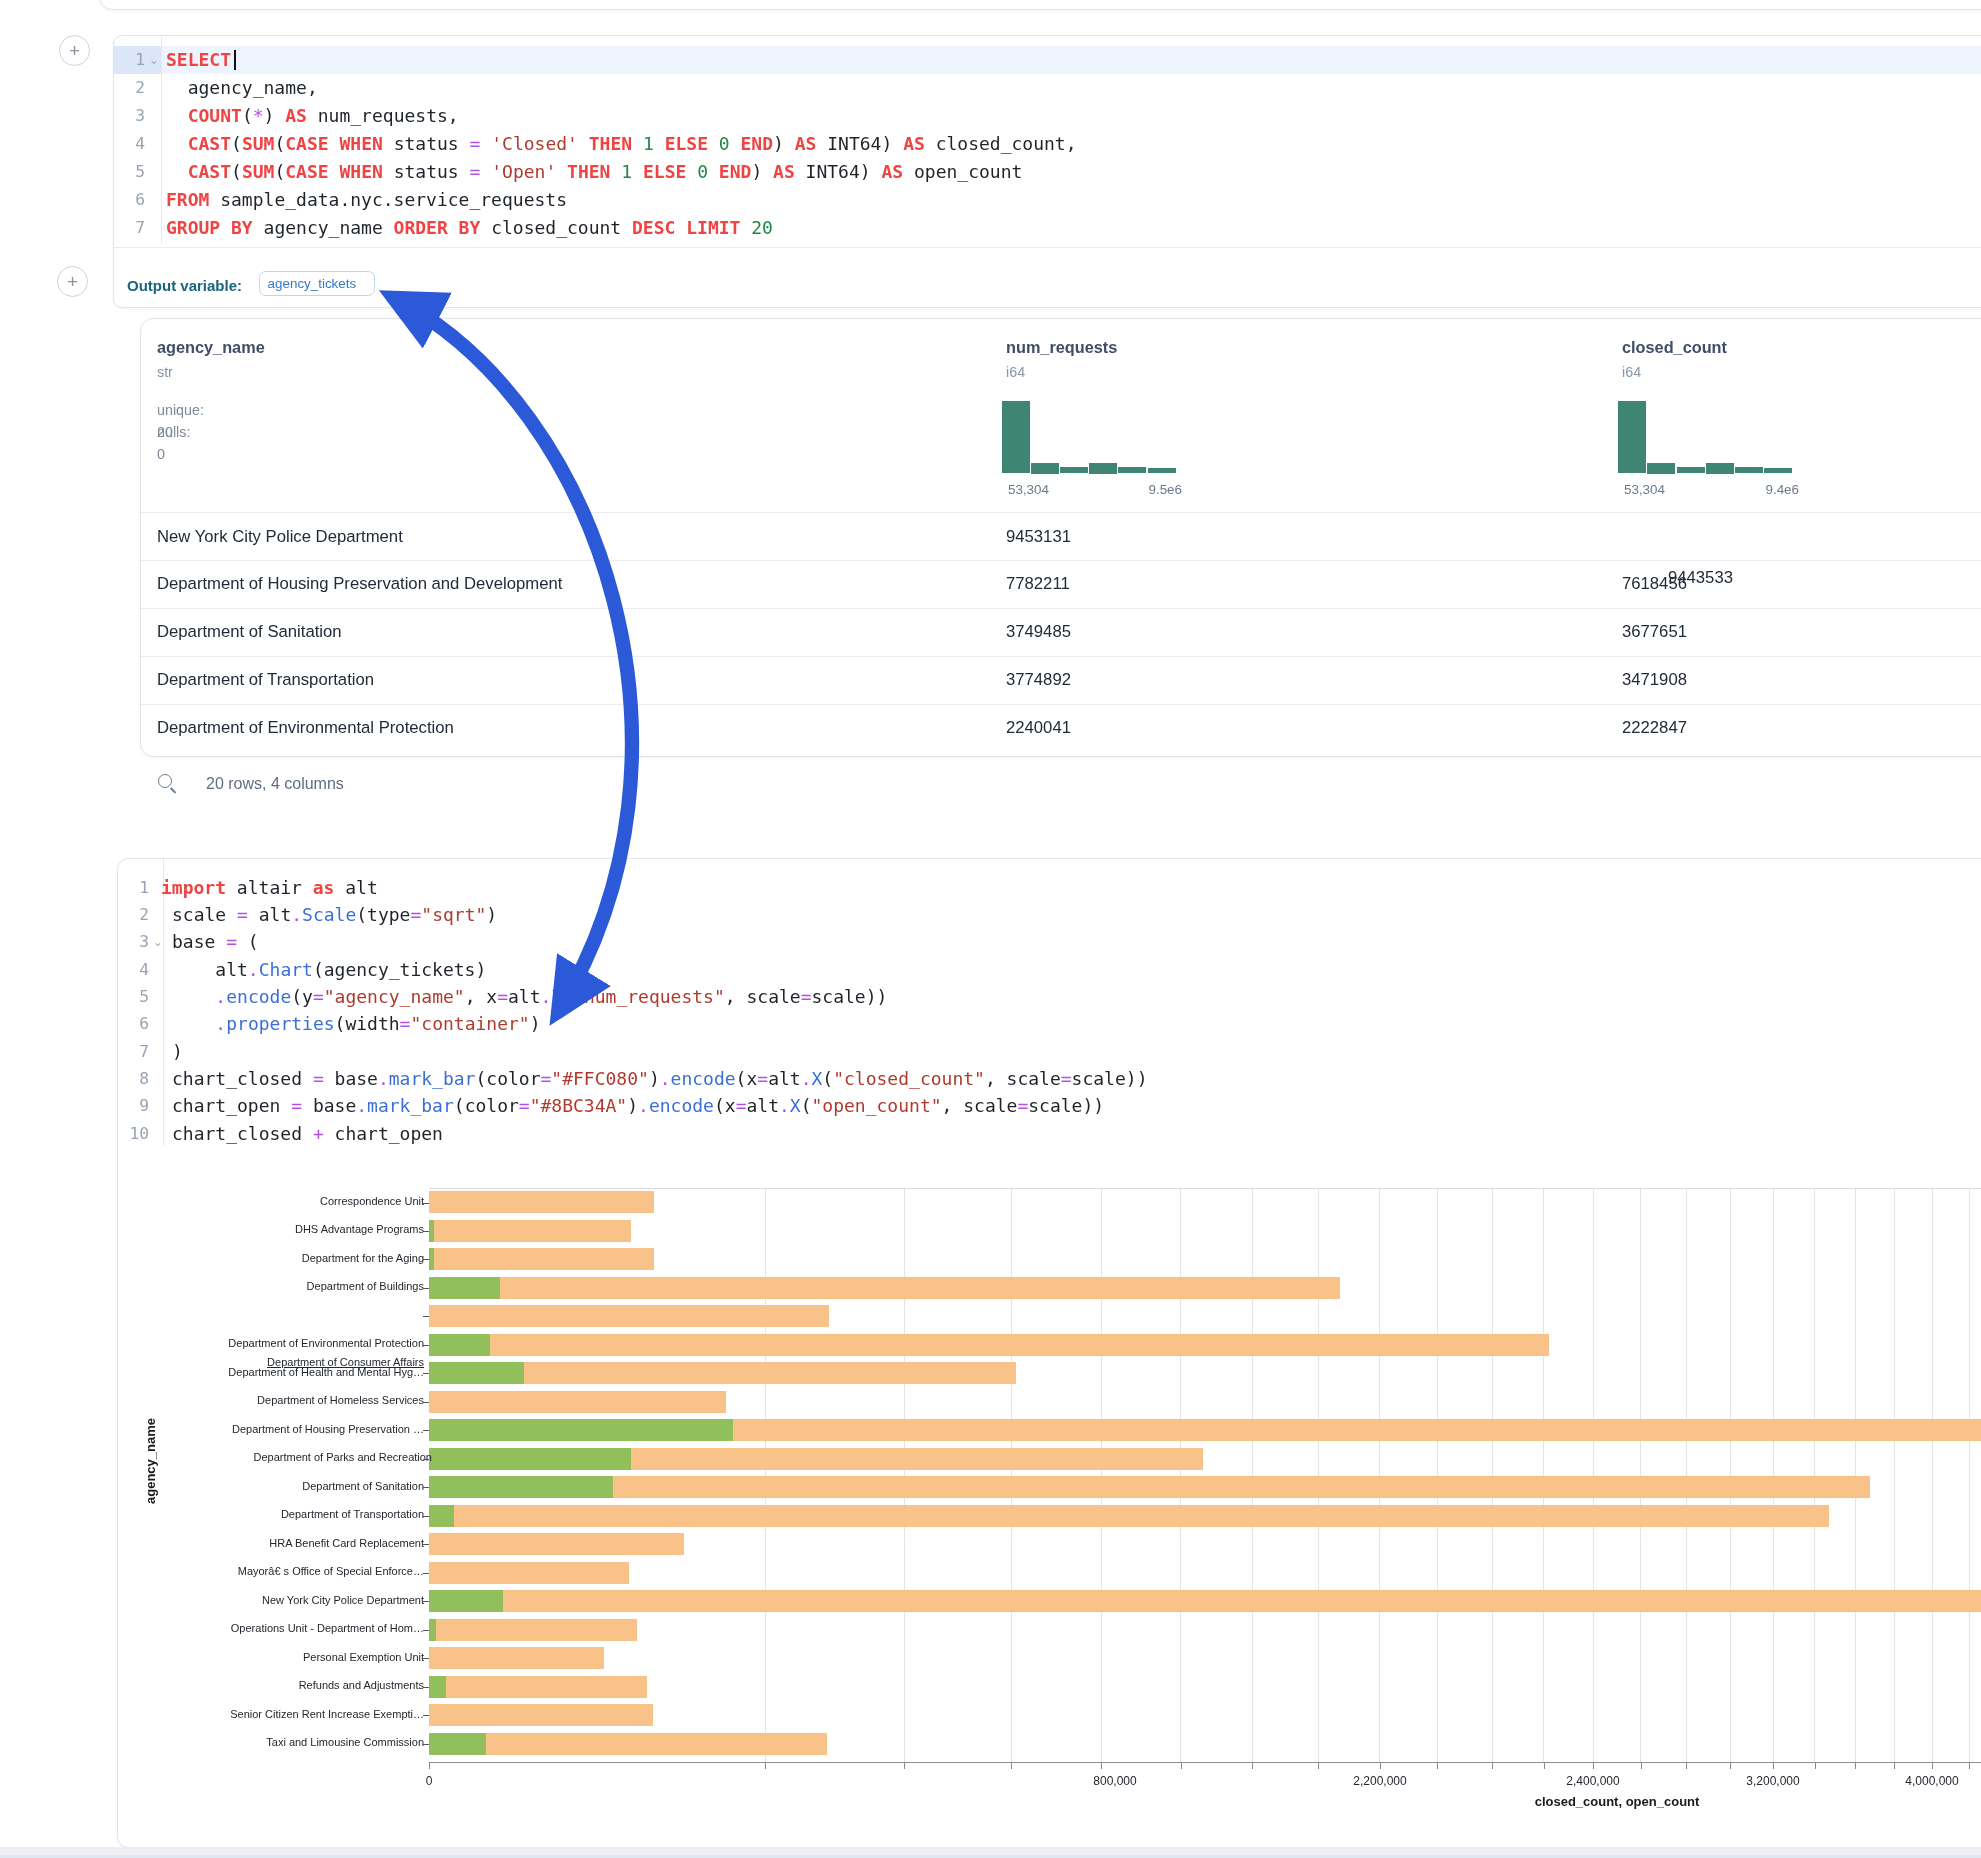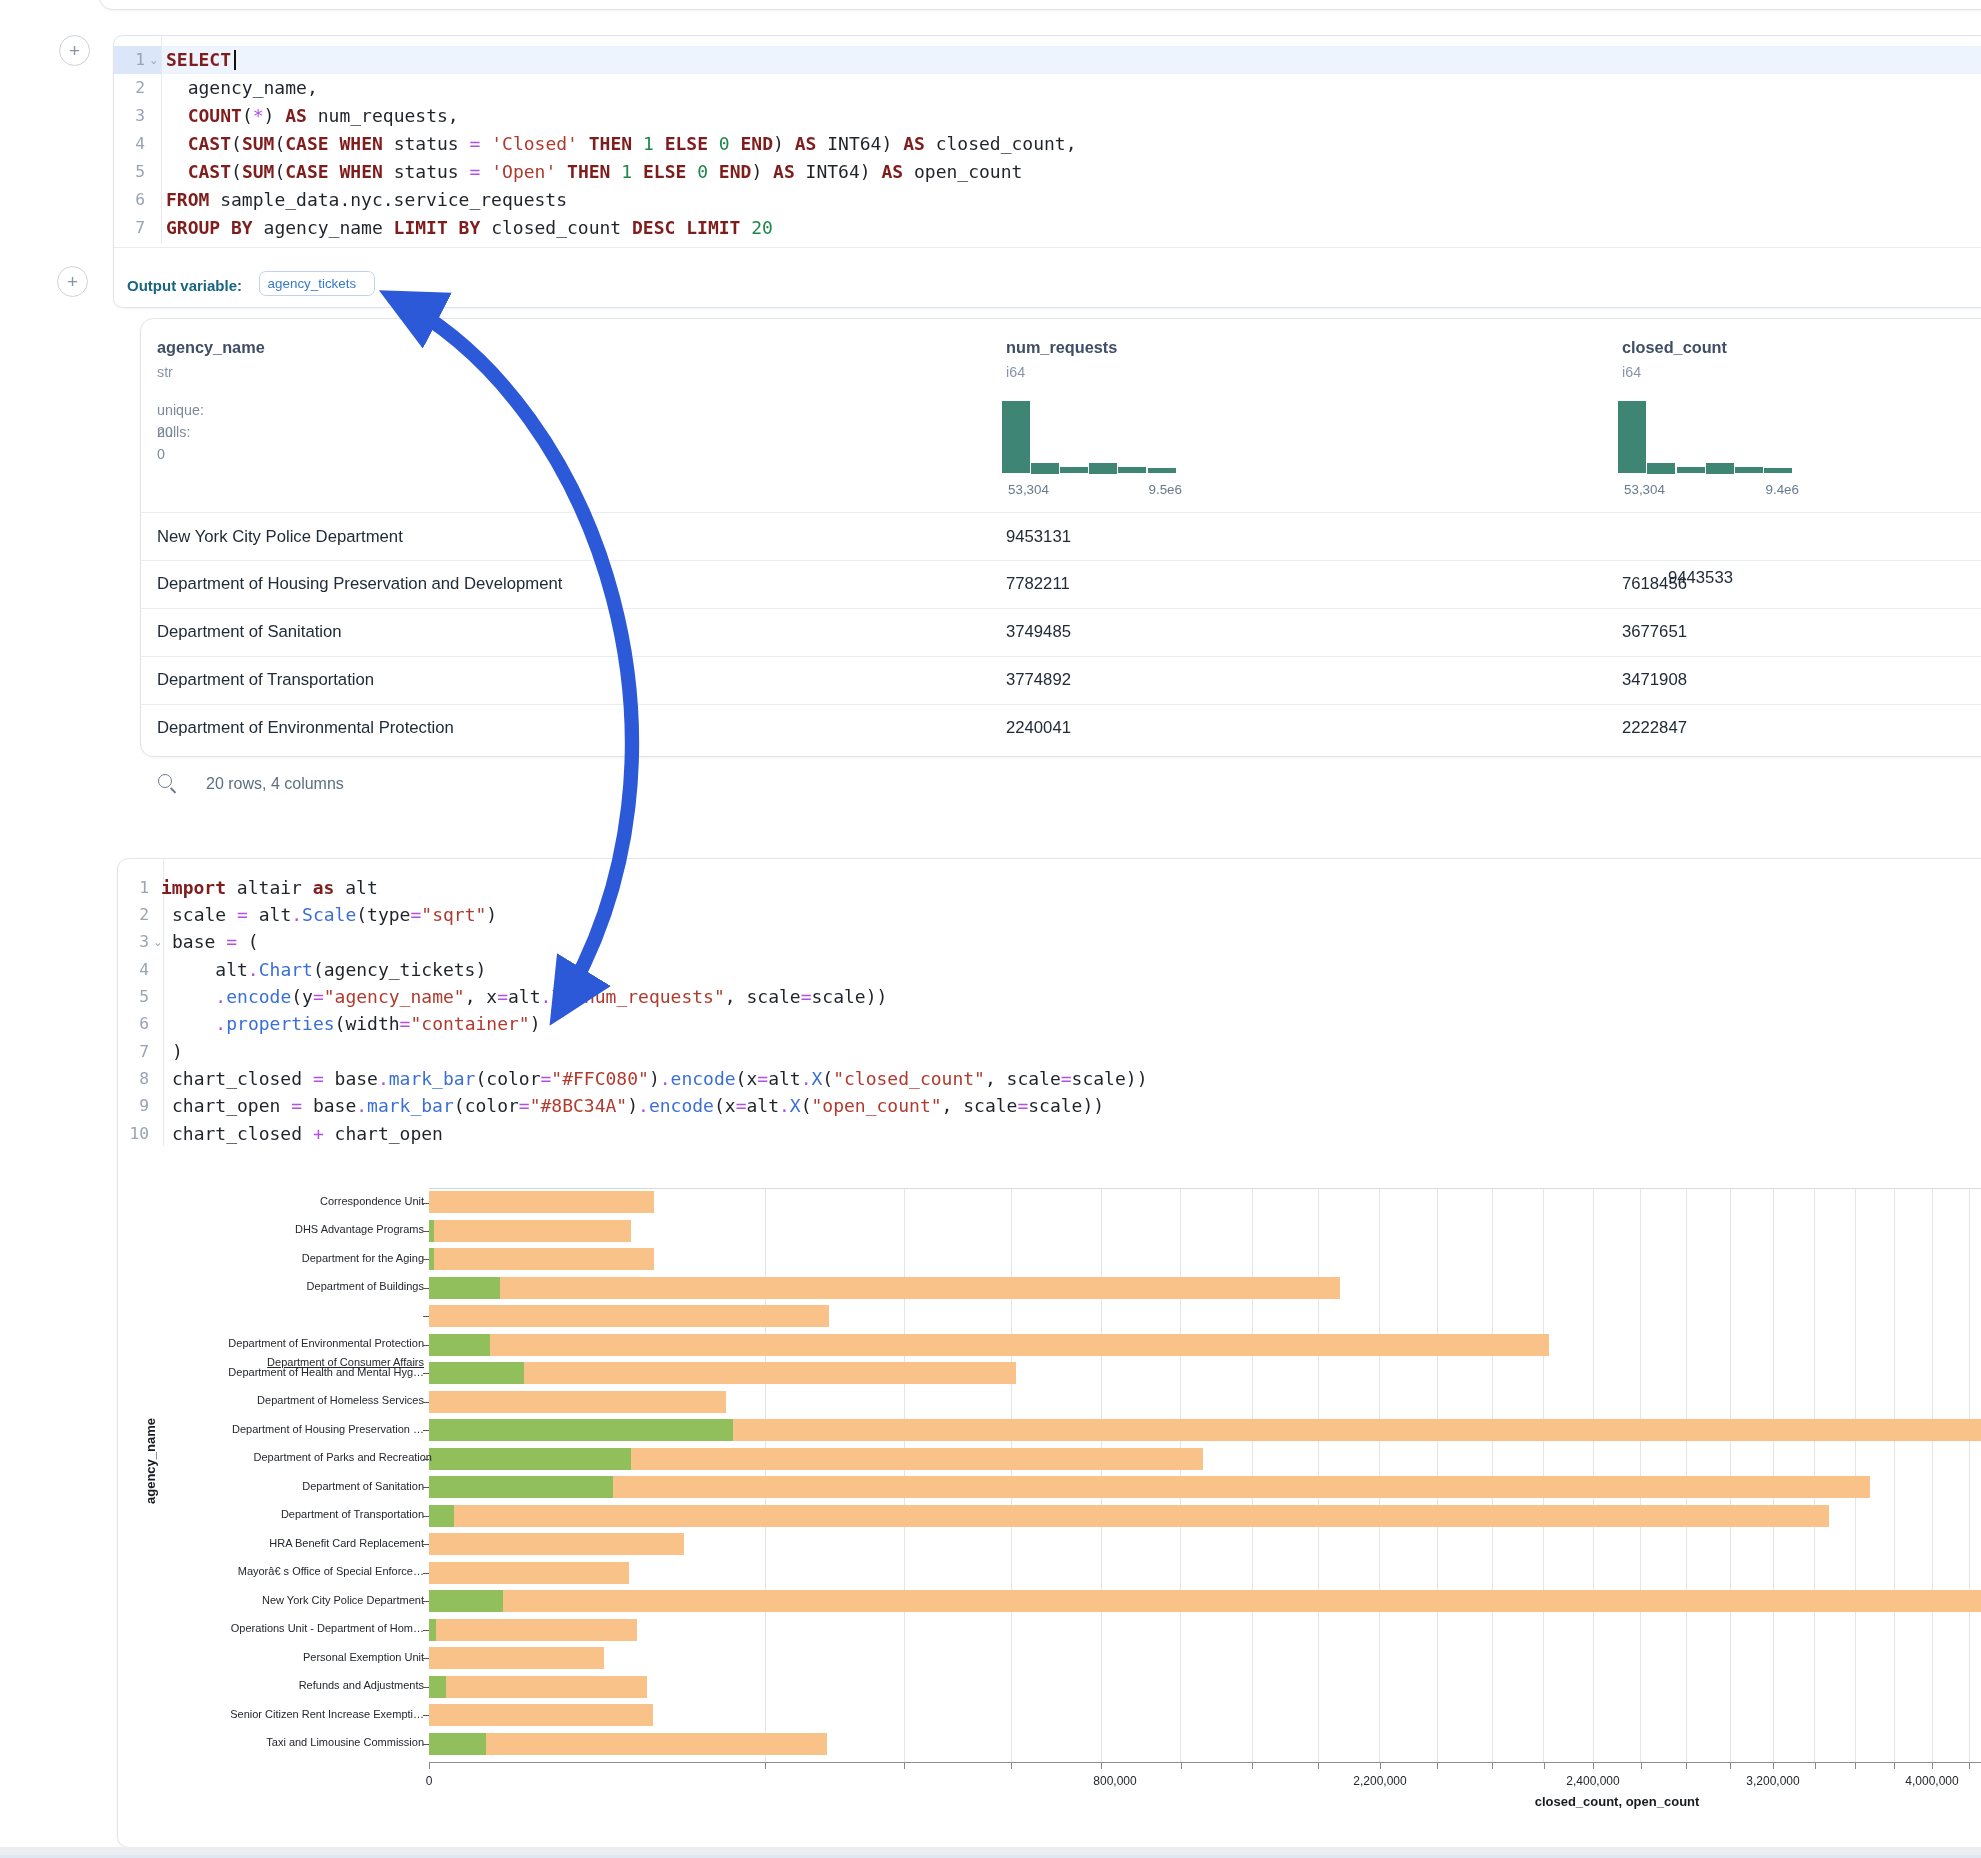--- a/index.html
+++ b/index.html
@@ -8,21 +8,21 @@
   .abs{position:absolute;}
   .card{position:absolute;background:#fff;border:1.4px solid #e1e5ea;border-radius:11.5px;
         box-shadow:0 1px 2.9px rgba(20,30,50,.05);}
   .plus-btn{position:absolute;width:31px;height:31px;border-radius:50%;border:1.4px solid #ccd3da;
         background:#fff;color:#8a949f;font-size:19px;line-height:28px;text-align:center;}
   .code-line{position:absolute;white-space:pre;font-family:"DejaVu Sans Mono","Liberation Mono",monospace;
         font-size:18px;line-height:28px;height:28px;}
   .gut{position:absolute;font-family:"DejaVu Sans Mono","Liberation Mono",monospace;font-size:16.3px;
         color:#98a4b3;text-align:right;width:38px;height:28px;line-height:28px;}
   .fold{position:absolute;color:#9aa5b1;font-size:11.5px;}
-  .tok-kw{color:#7f1d1d;font-weight:bold;}
+  .tok-kw{color:#ef4444;font-weight:bold;}
   .tok-op{color:#b44fe6;}
   .tok-fn{color:#3a6fd8;}
   .tok-str{color:#b03a2e;}
   .tok-num{color:#1d8649;}
   .tok-tx{color:#1f242b;}
   .cursor{display:inline-block;width:1.9px;height:20px;background:#111;vertical-align:-3.8px;margin-left:2.9px;}
   .gutter-div{position:absolute;width:1px;background:#e6eaef;}
   .hl-row{position:absolute;background:#eef4fd;}
   .hl-gut{position:absolute;background:#dbe7f8;}
   .outvar-label{position:absolute;font-size:15px;font-weight:bold;color:#17657f;}
@@ -68,21 +68,21 @@
     <div class="code-line" style="left: 166px; top: 74px;"><span class="tok-tx">  agency_name,</span></div>
     <div class="gut" style="left: 107px; top: 102px;">3</div>
     <div class="code-line" style="left: 166px; top: 102px;"><span class="tok-tx">  </span><span class="tok-kw">COUNT</span><span class="tok-tx">(</span><span class="tok-op">*</span><span class="tok-tx">) </span><span class="tok-kw">AS</span><span class="tok-tx"> num_requests,</span></div>
     <div class="gut" style="left: 107px; top: 130px;">4</div>
     <div class="code-line" style="left: 166px; top: 130px;"><span class="tok-tx">  </span><span class="tok-kw">CAST</span><span class="tok-tx">(</span><span class="tok-kw">SUM</span><span class="tok-tx">(</span><span class="tok-kw">CASE</span><span class="tok-tx"> </span><span class="tok-kw">WHEN</span><span class="tok-tx"> status </span><span class="tok-op">=</span><span class="tok-tx"> </span><span class="tok-str">'Closed'</span><span class="tok-tx"> </span><span class="tok-kw">THEN</span><span class="tok-tx"> </span><span class="tok-num">1</span><span class="tok-tx"> </span><span class="tok-kw">ELSE</span><span class="tok-tx"> </span><span class="tok-num">0</span><span class="tok-tx"> </span><span class="tok-kw">END</span><span class="tok-tx">) </span><span class="tok-kw">AS</span><span class="tok-tx"> INT64) </span><span class="tok-kw">AS</span><span class="tok-tx"> closed_count,</span></div>
     <div class="gut" style="left: 107px; top: 158px;">5</div>
     <div class="code-line" style="left: 166px; top: 158px;"><span class="tok-tx">  </span><span class="tok-kw">CAST</span><span class="tok-tx">(</span><span class="tok-kw">SUM</span><span class="tok-tx">(</span><span class="tok-kw">CASE</span><span class="tok-tx"> </span><span class="tok-kw">WHEN</span><span class="tok-tx"> status </span><span class="tok-op">=</span><span class="tok-tx"> </span><span class="tok-str">'Open'</span><span class="tok-tx"> </span><span class="tok-kw">THEN</span><span class="tok-tx"> </span><span class="tok-num">1</span><span class="tok-tx"> </span><span class="tok-kw">ELSE</span><span class="tok-tx"> </span><span class="tok-num">0</span><span class="tok-tx"> </span><span class="tok-kw">END</span><span class="tok-tx">) </span><span class="tok-kw">AS</span><span class="tok-tx"> INT64) </span><span class="tok-kw">AS</span><span class="tok-tx"> open_count</span></div>
     <div class="gut" style="left: 107px; top: 186px;">6</div>
     <div class="code-line" style="left: 166px; top: 186px;"><span class="tok-kw">FROM</span><span class="tok-tx"> sample_data.nyc.service_requests</span></div>
     <div class="gut" style="left: 107px; top: 214px;">7</div>
-    <div class="code-line" style="left: 166px; top: 214px;"><span class="tok-kw">GROUP BY</span><span class="tok-tx"> agency_name </span><span class="tok-kw">LIMIT BY</span><span class="tok-tx"> closed_count </span><span class="tok-kw">DESC</span><span class="tok-tx"> </span><span class="tok-kw">LIMIT</span><span class="tok-tx"> </span><span class="tok-num">20</span></div>
+    <div class="code-line" style="left: 166px; top: 214px;"><span class="tok-kw">GROUP BY</span><span class="tok-tx"> agency_name </span><span class="tok-kw">ORDER BY</span><span class="tok-tx"> closed_count </span><span class="tok-kw">DESC</span><span class="tok-tx"> </span><span class="tok-kw">LIMIT</span><span class="tok-tx"> </span><span class="tok-num">20</span></div>
   </div>
 
 <div class="abs" style="left:114px;top:247px;width:1891px;height:1px;background:#e8ecf0;"></div>
 <div class="outvar-label" style="left:127px;top:277px;">Output variable:</div>
 <div class="pill" style="left:259px;top:271px;width:99px;">agency_tickets</div>
 
 <div class="card" style="left:140px;top:318px;width:1864px;height:437px;border-radius:13.4px;"></div>
 <div id="result-table" class="abs">
     <div class="col-head" style="left: 157px; top: 338px;">agency_name</div>
     <div class="col-type" style="left: 157px; top: 364px;">str</div>

